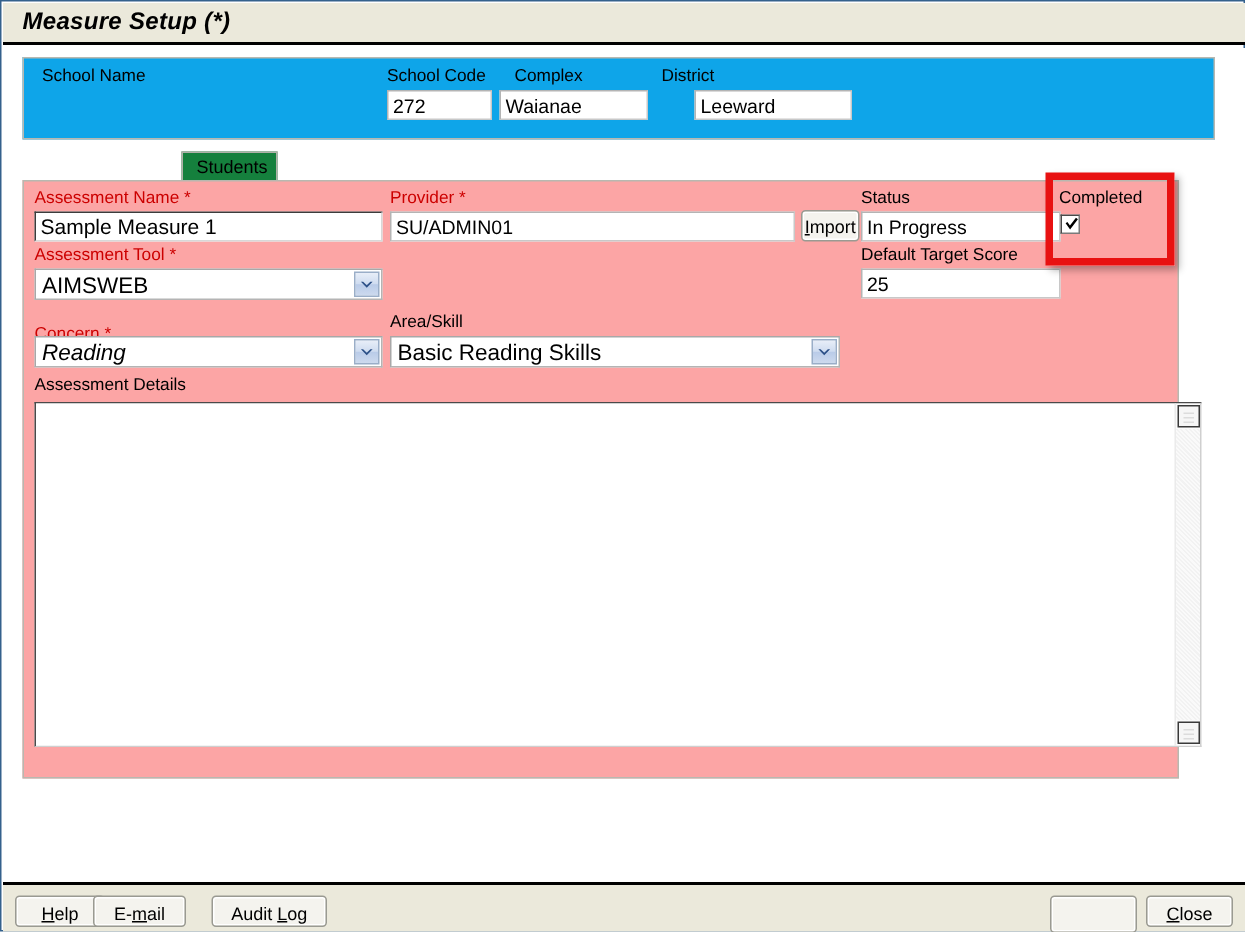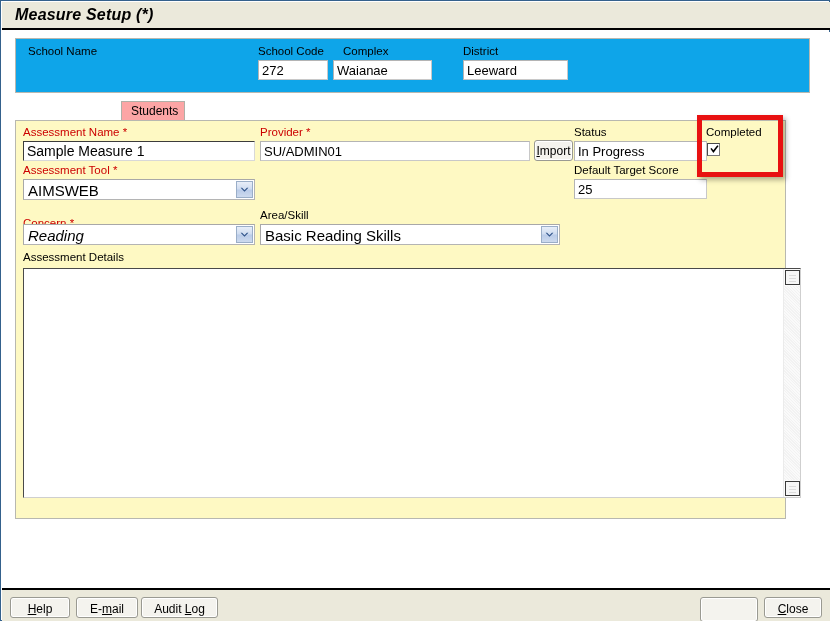--- a/index.html
+++ b/index.html
@@ -104,42 +104,42 @@
     width: 795px;
     height: 20px;
   }
   .tab {
     position: absolute;
     top: 0;
     height: 20px;
     box-sizing: border-box;
     border: 1px solid #b0b0a8;
     border-bottom: none;
-    background: #fca5a5;
+    background: #15803d;
     font-size: 12px;
     line-height: 18px;
     padding: 0 9px;
     color: #000000;
     white-space: nowrap;
   }
   .tab.active {
     background: #ffffff;
     font-weight: bold;
     border-color: #9a9a92;
     z-index: 3;
   }
 
   
   .tabpanel {
     position: absolute;
     left: 13px; top: 88px;
     width: 771px;
     height: 399px;
     border: 1px solid #b8b8b0;
-    background: #fef9c3;
+    background: #fca5a5;
     box-sizing: border-box;
   }
 
   
   .combo {
     position: absolute;
     box-sizing: border-box;
     height: 21px;
     background: #ffffff;
     border: 1px solid #b4b4b4;
@@ -290,21 +290,21 @@
 
     <div class="school-panel">
       <div class="fld-label" style="left:12px; top:6px;">School Name</div>
 
       <div class="fld-label" style="left:242px; top:6px;">School Code</div>
       <input class="txt" style="left: 242px; top: 21px; width: 70px;" readonly="" value="272">
 
       <div class="fld-label" style="left:327px; top:6px;">Complex</div>
       <input class="txt" style="left: 317px; top: 21px; width: 99px;" readonly="" value="Waianae">
 
-      <div class="fld-label" style="left:447px; top:6px;">District</div>
+      <div class="fld-label" style="left:425px; top:6px;">District</div>
       <input class="txt" style="left: 447px; top: 21px; width: 105px;" readonly="" value="Leeward">
     </div>
 
     <div class="tabstrip">
       <div class="tab" style="left:106px; width:64px;">Students</div>
     </div>
 
     <div class="tabpanel">
 
       <div class="fld-label req" style="left:7px; top:5px;">
@@ -392,21 +392,21 @@
     </div>
 
   </div>
 
   <div class="annotation" style="left:696px; top:114px; width:86px; height:62px;"></div>
 
   <div class="bottombar">
     <div class="btn" style="left:8px; top:7px; width:60px; height:21px; padding-top:5px;">
       <span class="cap"><span></span><u>H</u><span>elp</span></span>
     </div>
-    <div class="btn" style="left:74px; top:7px; width:62px; height:21px; padding-top:5px;">
+    <div class="btn" style="left:60px; top:7px; width:62px; height:21px; padding-top:5px;">
       <span class="cap"><span>E-</span><u>m</u><span>ail</span></span>
     </div>
     <div class="btn" style="left:139px; top:7px; width:77px; height:21px; padding-top:5px;">
       <span class="cap"><span>Audit </span><u>L</u><span>og</span></span>
     </div>
 
     <div class="btn" style="left:698px; top:7px; width:58px; height:21px; padding-top:23px;">
       <span class="cap"><span></span><u>S</u><span>ave</span></span>
     </div>
     <div class="btn" style="left:762px; top:7px; width:58px; height:21px; padding-top:5px;">

